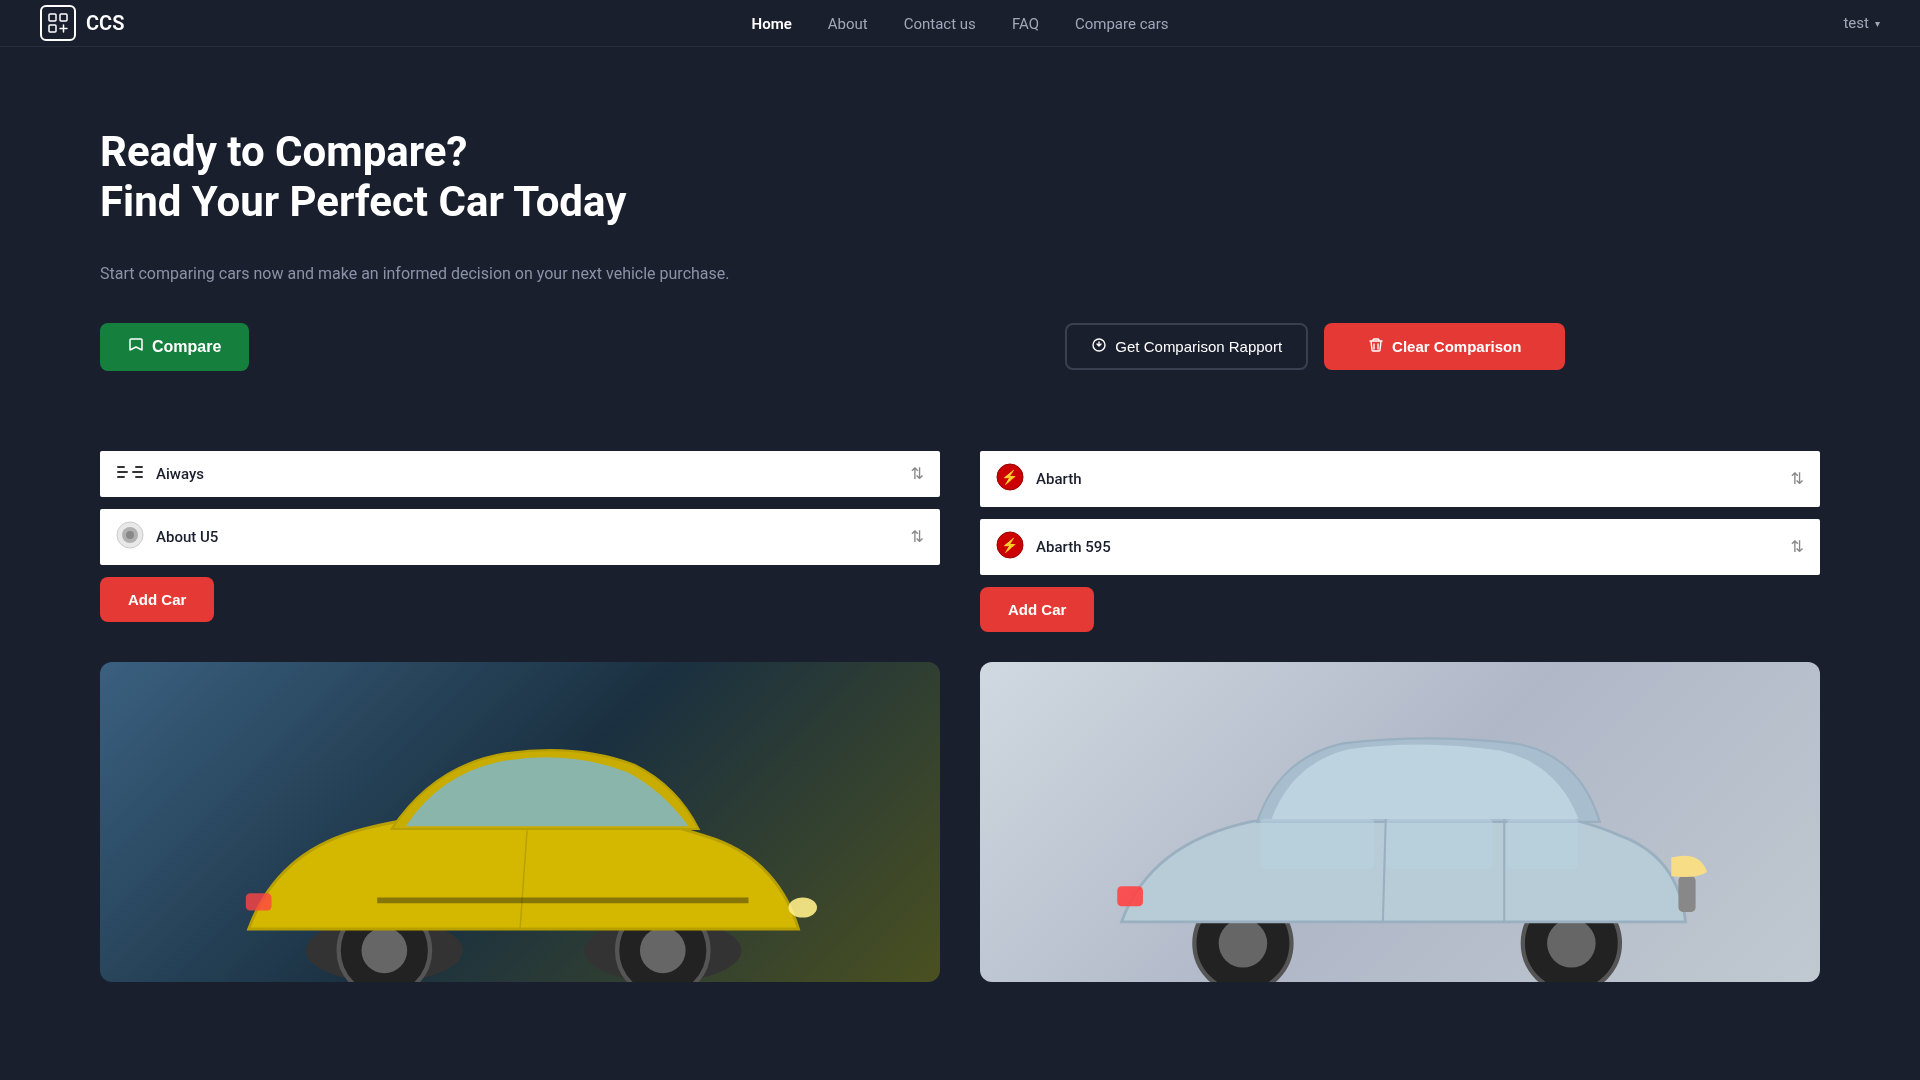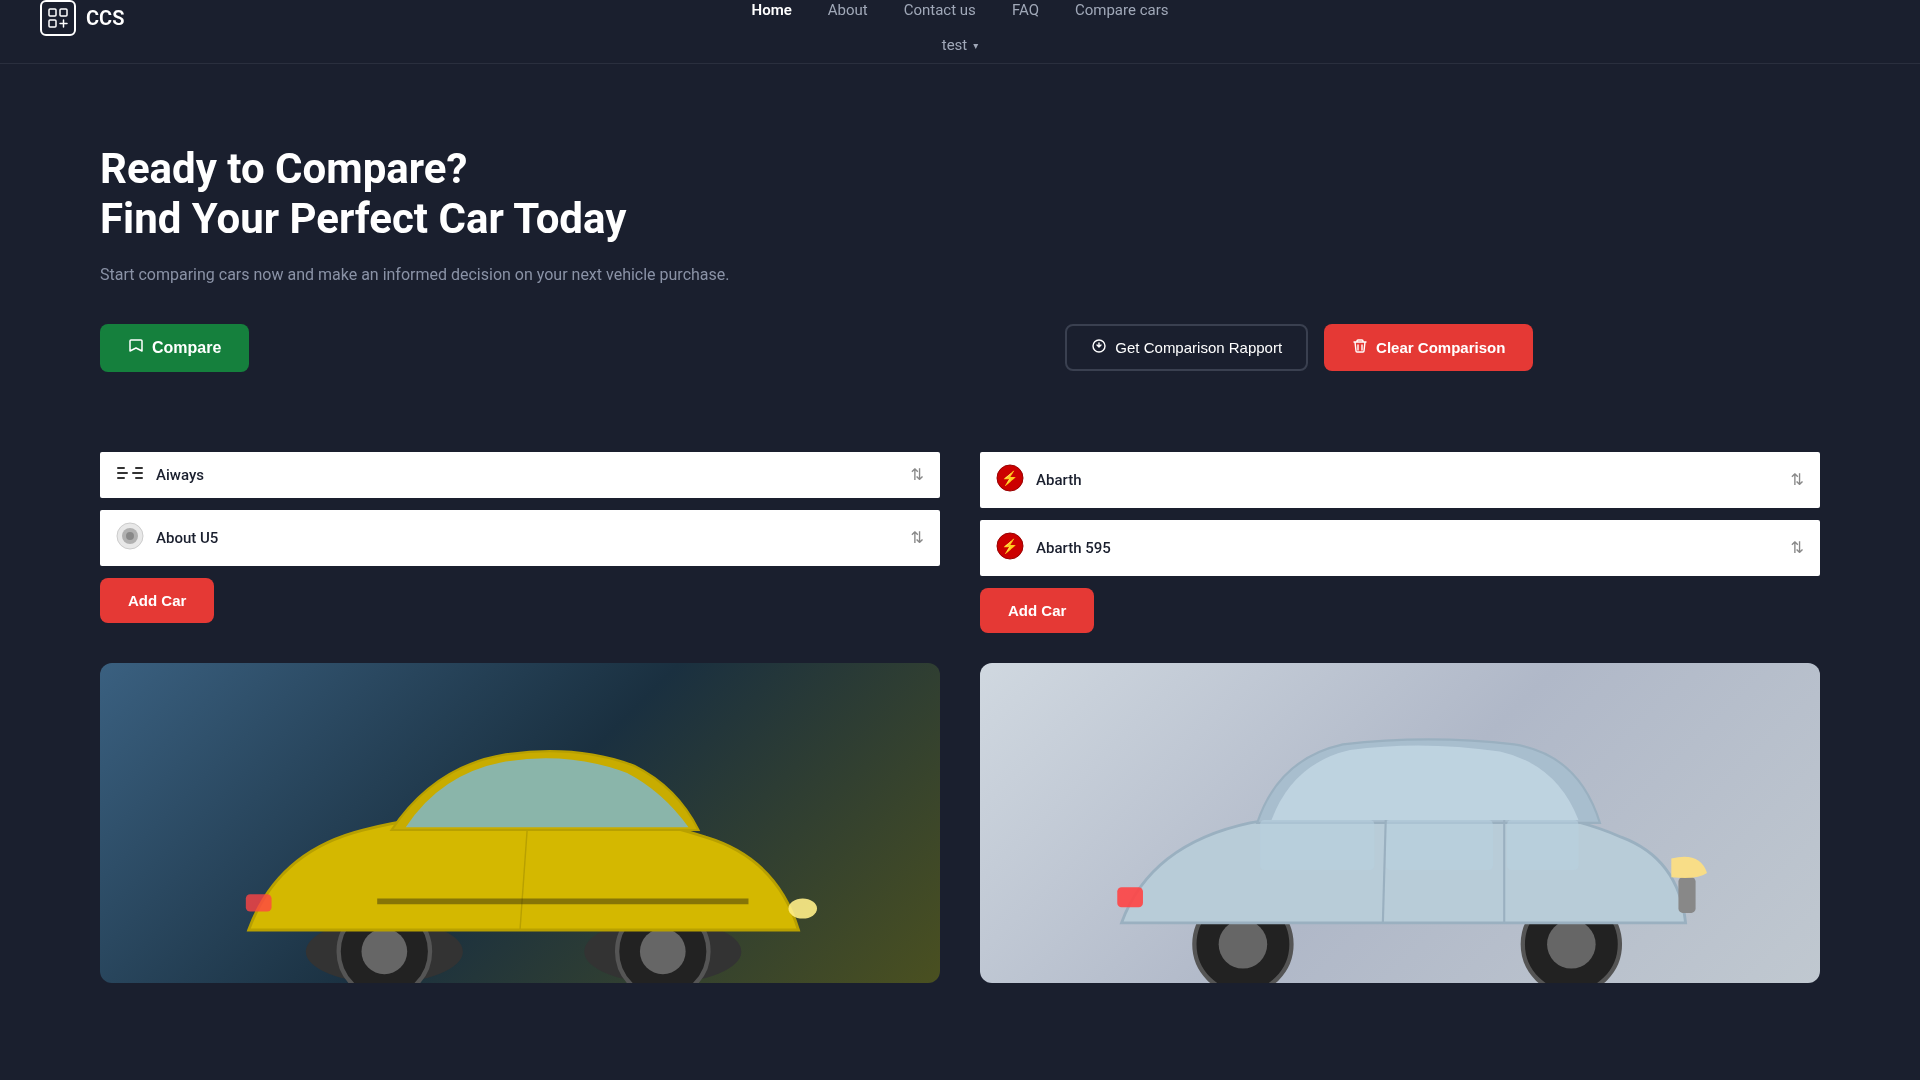--- a/index.html
+++ b/index.html
@@ -11,22 +11,21 @@
       width: 1920px;
     }
 
     
     nav {
       background-color: #1a1f2e;
       border-bottom: 1px solid #2a2f3e;
       display: flex;
       align-items: center;
       padding: 0 40px;
-      height: 64px;
-      flex-direction: column;
+      height: 47px;
     }
     .nav-logo {
       display: flex;
       align-items: center;
       gap: 10px;
       margin-right: auto;
     }
     .nav-logo-icon {
       width: 36px;
       height: 36px;
@@ -76,21 +75,21 @@
     }
 
     
     .hero {
       padding: 80px 100px 60px;
     }
     .hero-title {
       font-size: 42px;
       font-weight: 700;
       line-height: 1.2;
-      margin-bottom: 20px;
+      margin-bottom: 36px;
     }
     .hero-subtitle {
       font-size: 16px;
       color: #8a92a6;
       margin-bottom: 40px;
     }
     .hero-actions {
       display: flex;
       align-items: center;
       gap: 16px;
@@ -120,21 +119,21 @@
       display: flex;
       align-items: center;
       gap: 8px;
       margin-left: auto;
     }
     .btn-clear {
       background-color: #e53935;
       color: #ffffff;
       border: none;
       border-radius: 8px;
-      padding: 14px 28px;
+      padding: 14px 44px;
       font-size: 15px;
       font-weight: 600;
       cursor: pointer;
       display: flex;
       align-items: center;
       gap: 8px;
     }
 
     
     .compare-section {

